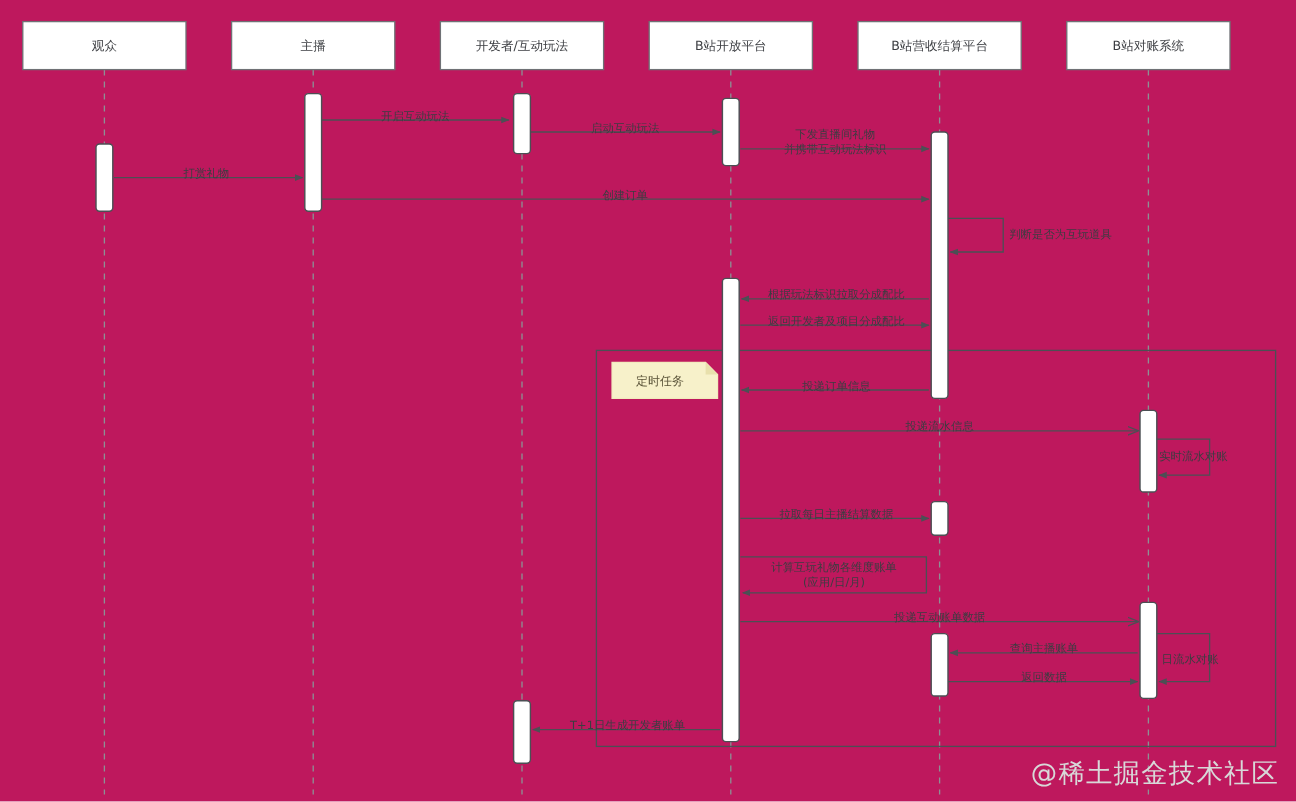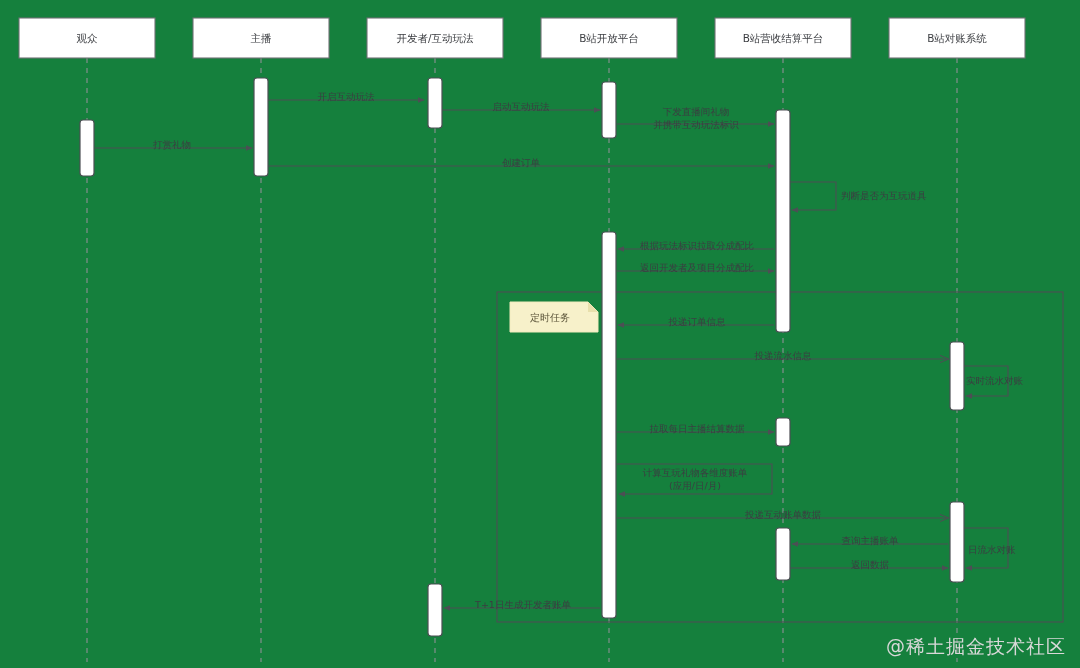--- a/index.html
+++ b/index.html
@@ -7,21 +7,21 @@
     margin: 0; padding: 0;
     width: 1080px; height: 668px;
     background: #ffffff;
     font-family: "DejaVu Sans", "Liberation Sans", sans-serif;
     overflow: hidden;
   }
   #diagram-root {
     position: relative;
     width: 1080px;
     height: 668px;
-    background: #15803d;
+    background: #be185d;
   }
   svg.diagram-canvas {
     position: absolute;
     top: 0; left: 0;
     width: 1080px;
     height: 668px;
   }
   .lifeline-box {
     fill: #ffffff;
     stroke: #6f7175;
@@ -81,21 +81,21 @@
   .self-label {
     font-size: 9.5px;
     text-anchor: start;
     dominant-baseline: middle;
     fill: #3b3d41;
   }
   .watermark-text {
     position: absolute;
     right: 14px;
     bottom: 8px;
-    font-size: 19px;
+    font-size: 22px;
     color: #d8d8d8;
     font-family: "DejaVu Sans", "Liberation Sans", sans-serif;
     letter-spacing: 1px;
     user-select: none;
     white-space: nowrap;
   }
 </style>
 </head>
 <body>
 

